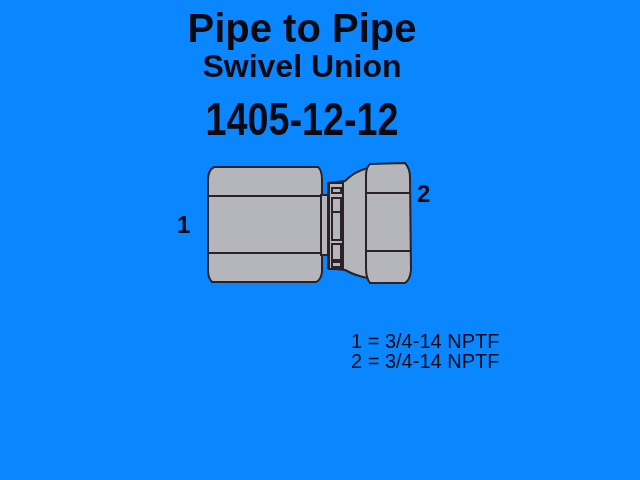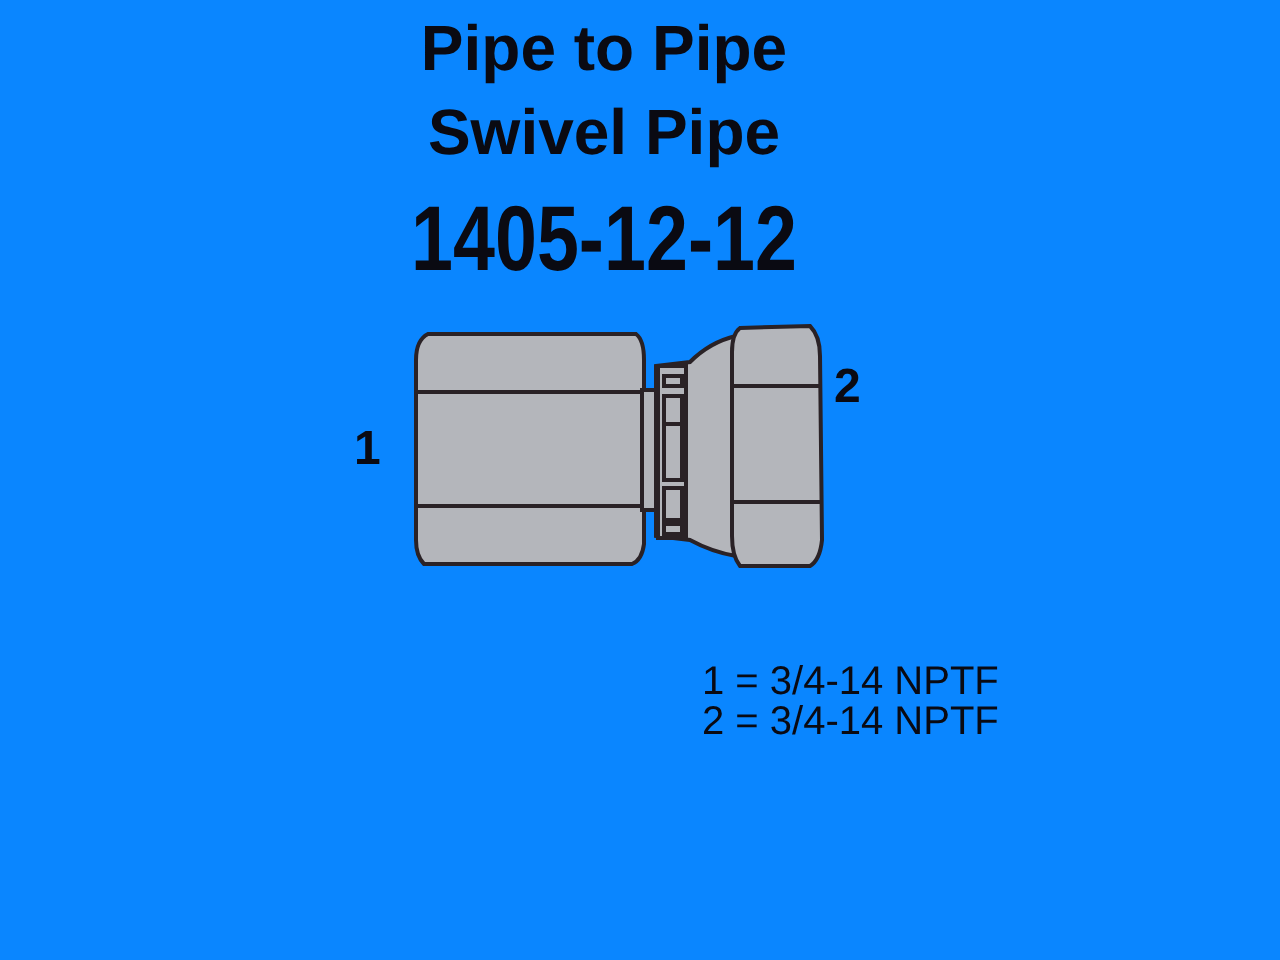--- a/index.html
+++ b/index.html
@@ -1,34 +1,34 @@
 <!DOCTYPE html>
 <html><head>
 <meta charset="utf-8">
 <style>
   html, body { margin:0; padding:0; }
   body { width:640px; height:480px; background:#0a86ff; position:relative; overflow:hidden;
          font-family:"Liberation Sans", sans-serif; color:#0a0a12; }
   .title { position:absolute; left:0; width:604px; text-align:center; font-weight:bold; }
-  #t1 { top:6px; font-size:32px; }
+  #t1 { top:6px; font-size:40px; }
   #t2 { top:48px; font-size:32px; }
   #t3 { top:92px; font-size:46px; transform:scaleX(0.82); transform-origin:center; letter-spacing:0px; }
   .port { position:absolute; font-weight:bold; font-size:24px; }
   #p1 { left:177px; top:211px; }
   #p2 { left:417px; top:180px; }
   .spec { position:absolute; left:351px; font-size:20px; }
   #s1 { top:330px; }
   #s2 { top:350px; }
   svg { position:absolute; left:0; top:0; }
 </style>
 </head>
 <body>
 
 <div id="t1" class="title">Pipe to Pipe</div>
-<div id="t2" class="title">Swivel Pipe</div>
+<div id="t2" class="title">Swivel Union</div>
 <div id="t3" class="title">1405-12-12</div>
 
 <svg width="640" height="480">
   <g stroke="#2a2226" stroke-width="2" fill="#b4b6bb">
 
     <path d="M214,167 L318,167 Q322,170 322,180 L322,272 Q321,280 316,282 L212,282 Q208,278 208,270 L208,180 Q208,170 214,167 Z"></path>
     <line x1="209" y1="196" x2="321" y2="196"></line>
     <line x1="209" y1="253" x2="321" y2="253"></line>
 
     <rect x="321" y="195" width="8" height="60"></rect>

